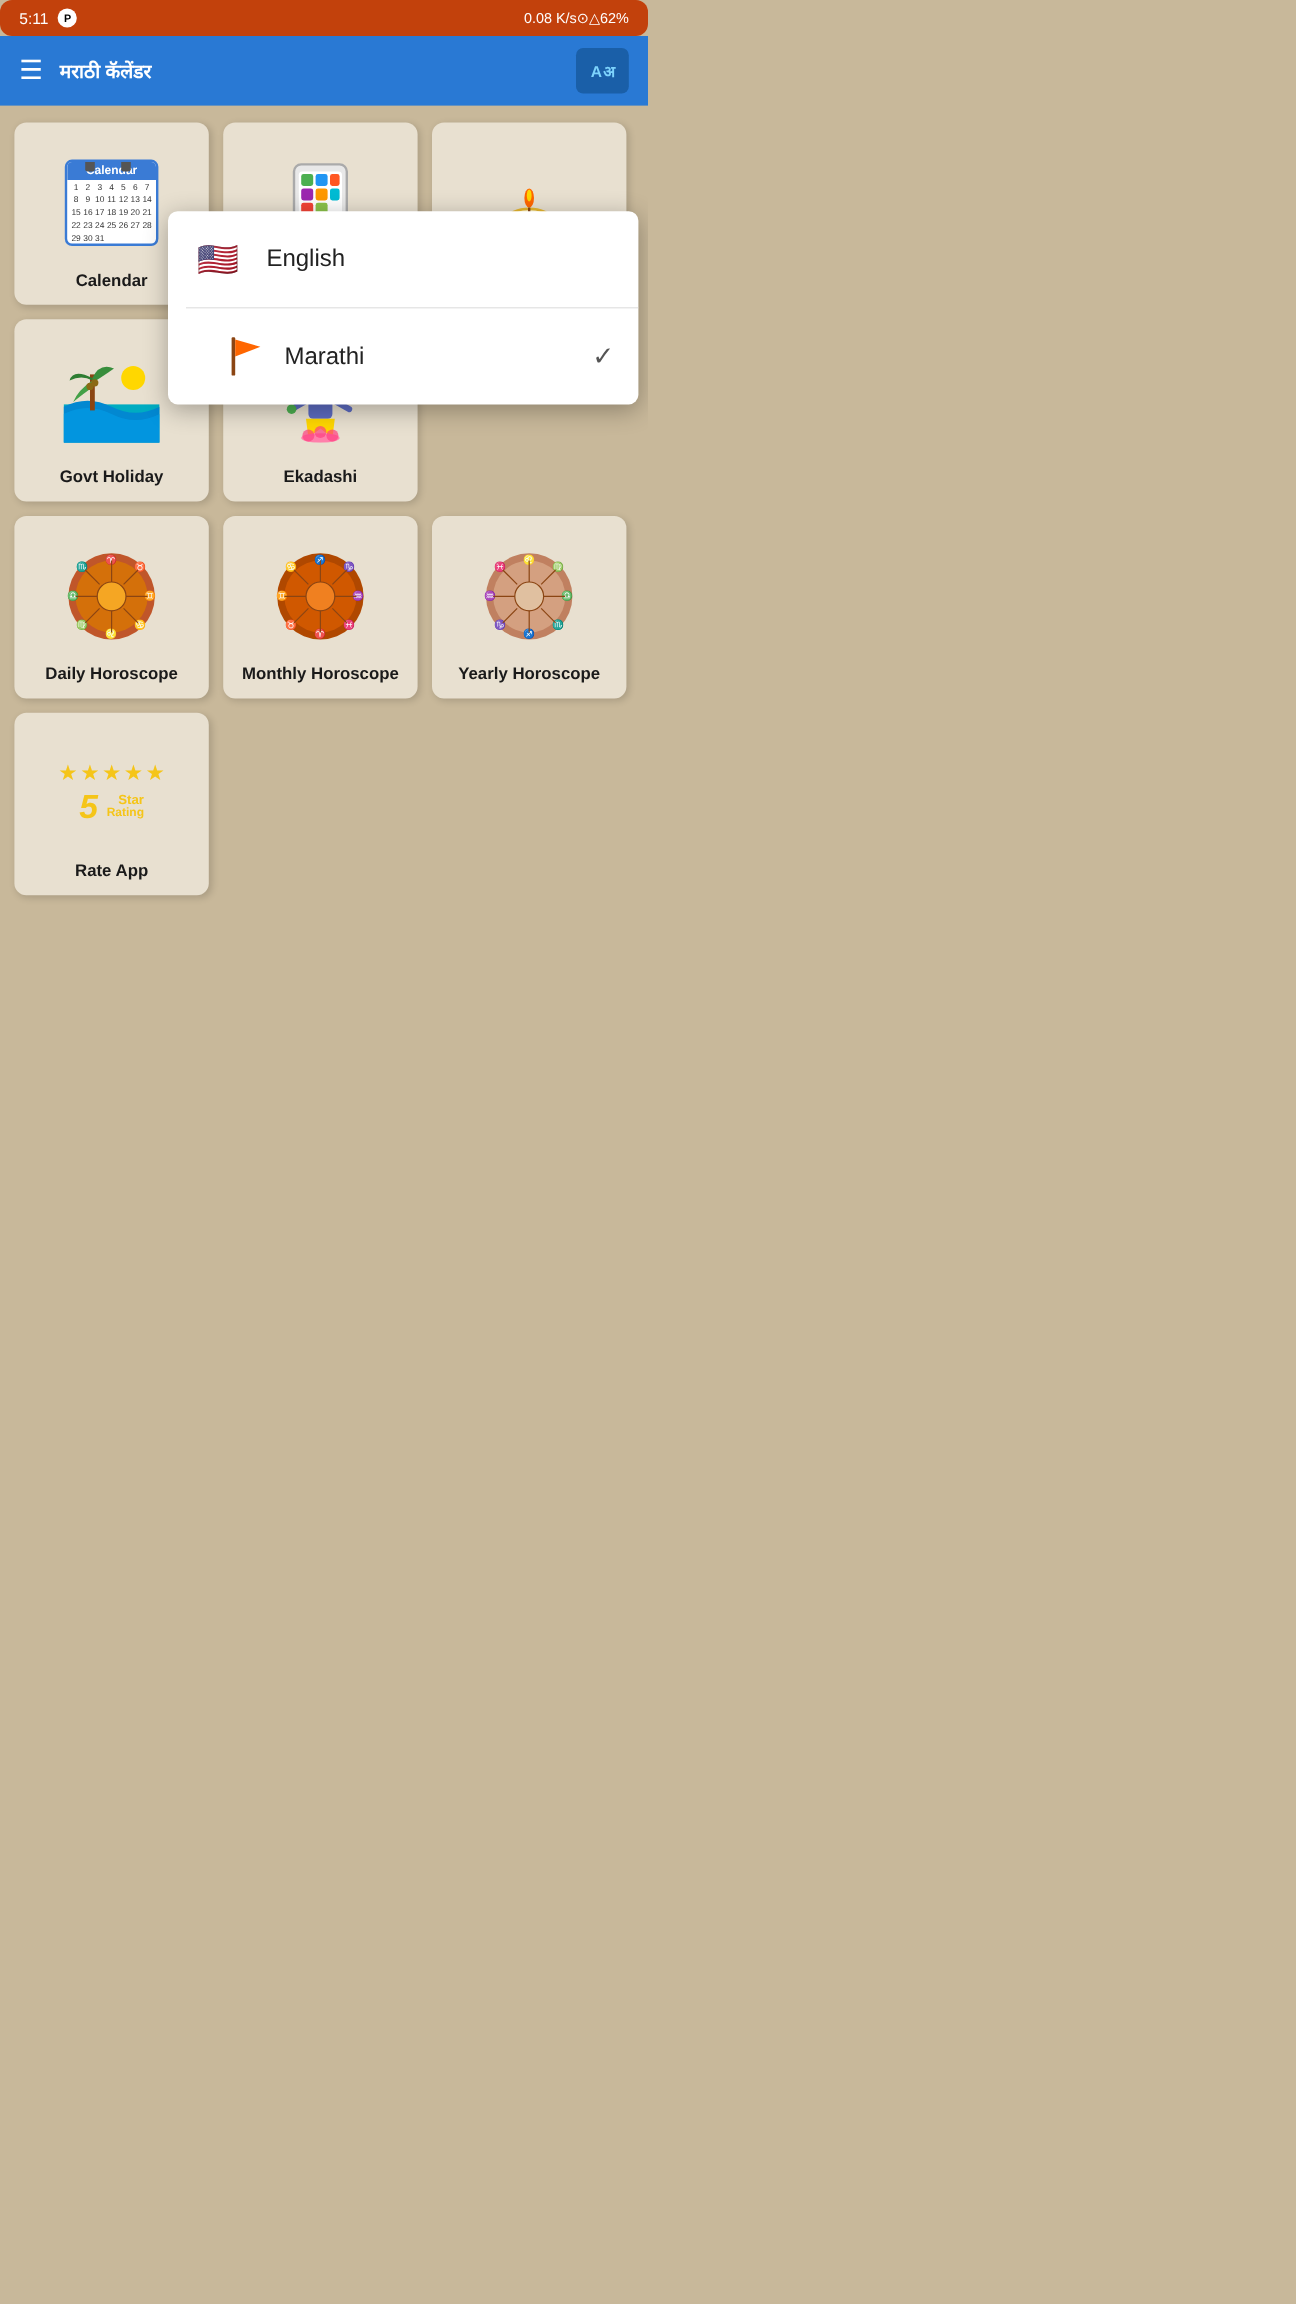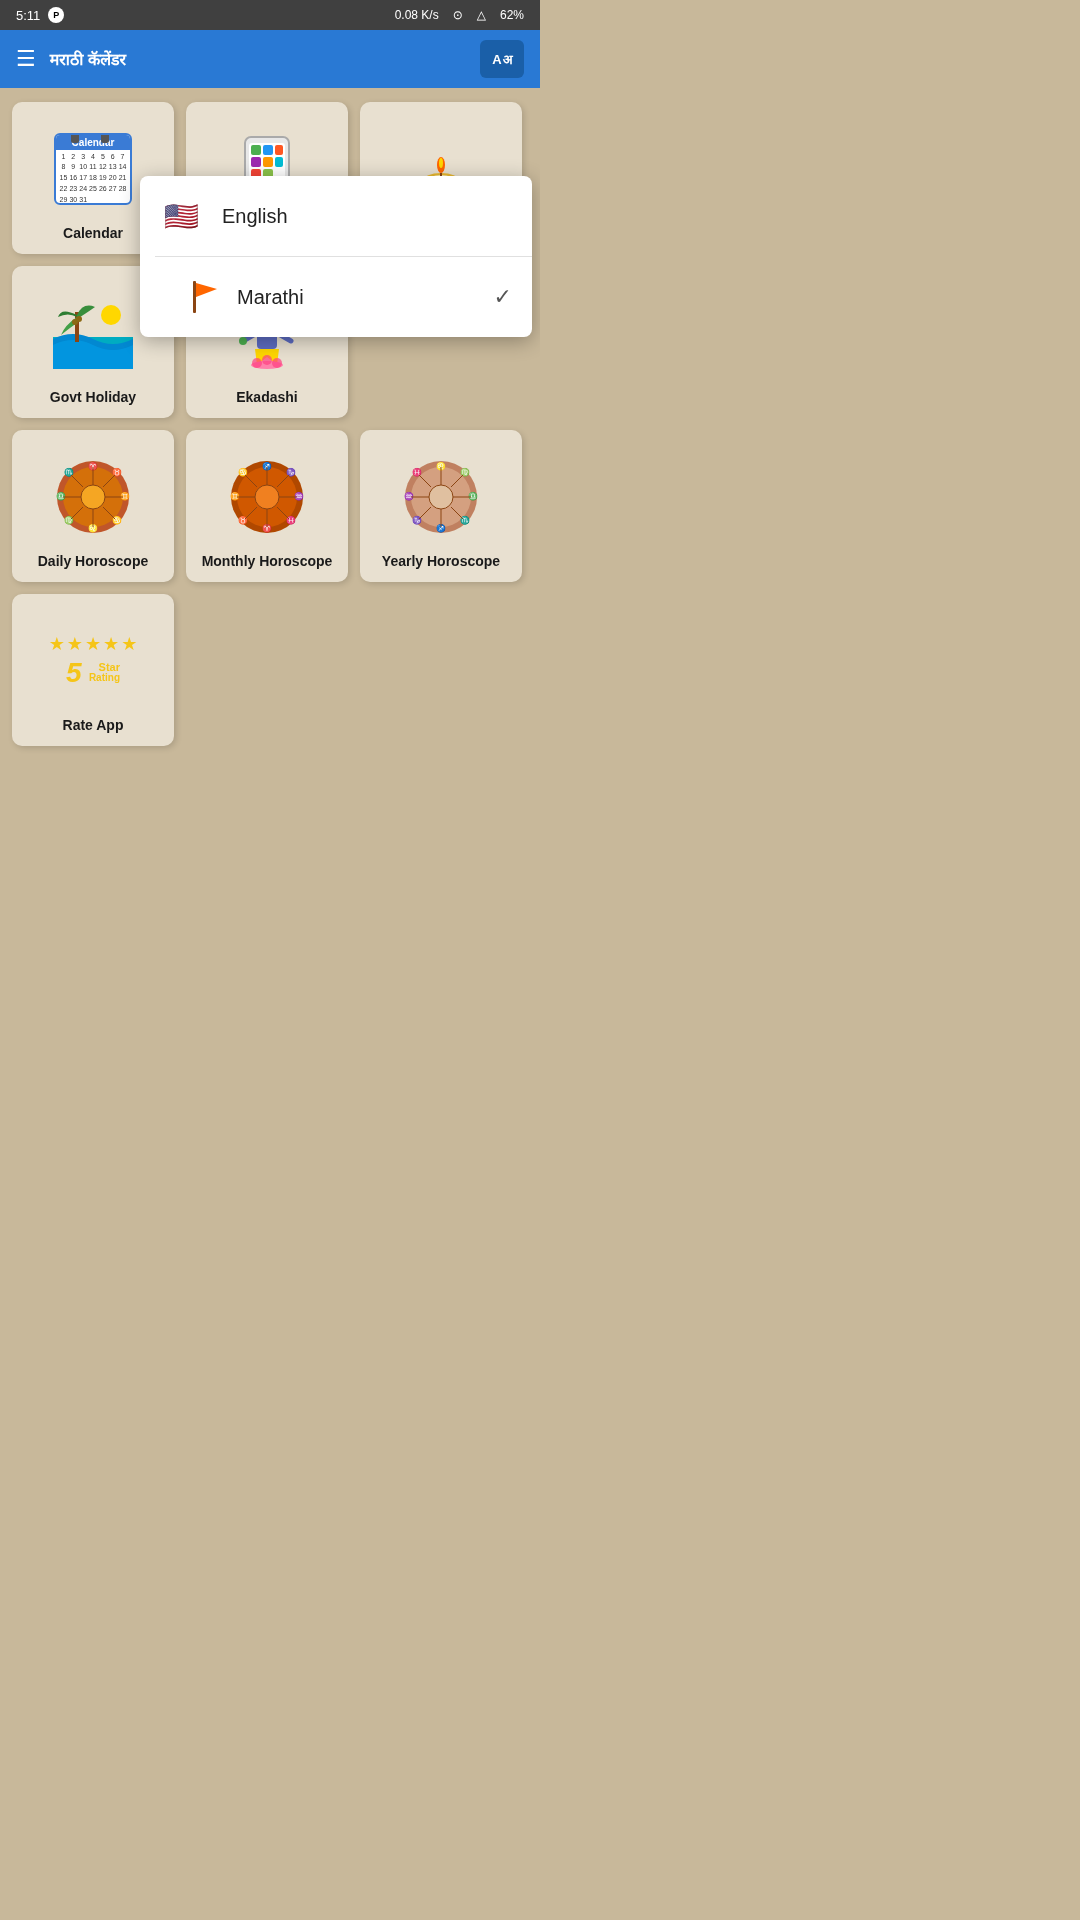--- a/index.html
+++ b/index.html
@@ -8,31 +8,32 @@
       width: 540px;
       min-height: 960px;
       background-color: #c8b89a;
       font-family: 'Arial', sans-serif;
       position: relative;
       overflow-x: hidden;
     }
 
     
     .status-bar {
-      background: #404040;
+      background: #c2410c;
       color: #fff;
       display: flex;
       justify-content: space-between;
       align-items: center;
       padding: 6px 16px;
       font-size: 13px;
       height: 30px;
+      border-radius: 10px;
     }
     .status-left { display: flex; align-items: center; gap: 8px; }
-    .status-right { display: flex; align-items: center; gap: 14px; font-size: 12px; }
+    .status-right { display: flex; align-items: center; gap: 0; font-size: 12px; }
 
     
     .header {
       background: #2979d4;
       display: flex;
       align-items: center;
       justify-content: space-between;
       padding: 10px 16px;
       height: 58px;
     }
@@ -43,21 +44,21 @@
       background: #1a5fa8;
       border: none;
       border-radius: 6px;
       width: 44px;
       height: 38px;
       display: flex;
       align-items: center;
       justify-content: center;
       cursor: pointer;
       font-size: 13px;
-      color: #ffffff;
+      color: #7dd3fc;
       font-weight: bold;
       letter-spacing: -1px;
     }
 
     
     .main-content {
       padding: 14px 12px;
       display: flex;
       flex-direction: column;
       gap: 12px;

